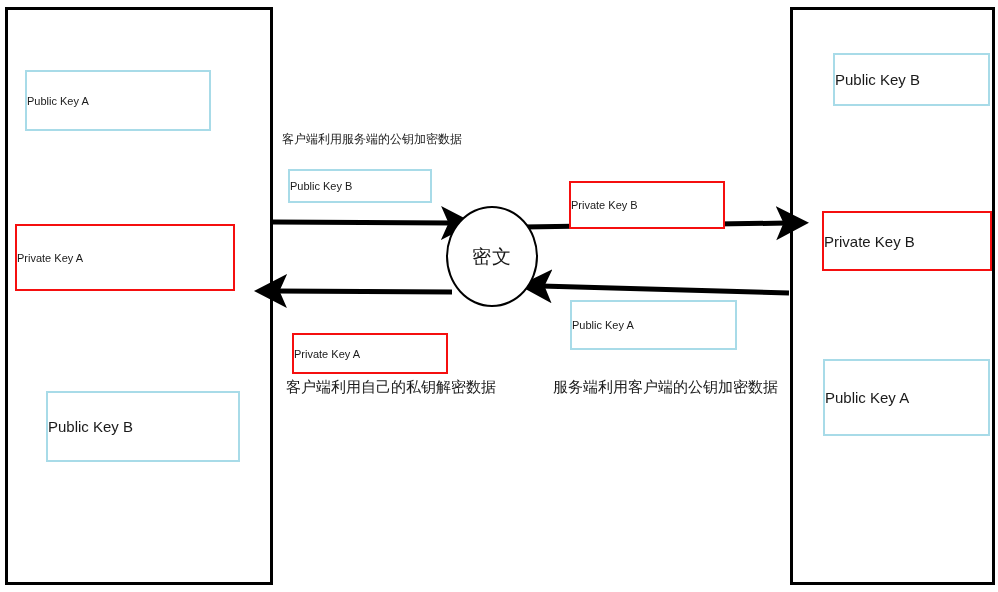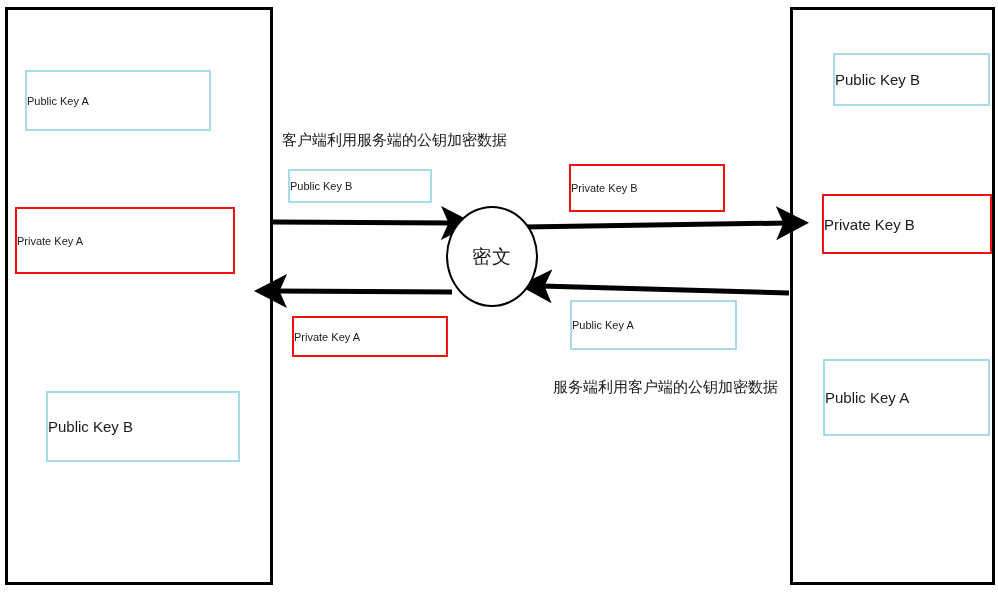--- a/index.html
+++ b/index.html
@@ -33,21 +33,21 @@
     position: absolute;
     box-sizing: border-box;
     display: flex;
     align-items: center;
     justify-content: flex-start;
     background: #ffffff;
     color: #1a1a1a;
     white-space: nowrap;
   }
   .key-box.public  { border: 2px solid #a8dbe8; }
-  .key-box.private { border: 2px solid #f50f0f; }
+  .key-box.private { border: 2px solid #f50f0f; margin-top: 17px; }
 
   .key-box .kb-label { pointer-events: none; }
 
   
   #key-client-pubA  { left: 25px;  top: 70px;  width: 186px; height: 61px; font-size: 11px; }
   #key-client-privA { left: 15px;  top: 207px; width: 220px; height: 67px; font-size: 11px; }
   #key-client-pubB  { left: 46px;  top: 391px; width: 194px; height: 71px; font-size: 15px; }
 
   
   #key-server-pubB  { left: 833px; top: 53px;  width: 157px; height: 53px; font-size: 15px; }
@@ -80,21 +80,21 @@
     color: #1a1a1a;
     letter-spacing: 1px;
   }
 
   
   .caption {
     position: absolute;
     color: #1a1a1a;
     white-space: nowrap;
   }
-  #cap-client-encrypt { left: 282px; top: 131px; font-size: 15px; }
+  #cap-client-encrypt { left: 282px; top: 131px; font-size: 12px; }
   #cap-server-decrypt { left: 565px; top: 127px; font-size: 15px; }
   #cap-client-decrypt { left: 286px; top: 378px; font-size: 15px; }
   #cap-server-encrypt { left: 553px; top: 378px; font-size: 15px; }
 
   
   .arrow-layer {
     position: absolute;
     left: 0;
     top: 0;
     width: 998px;
@@ -170,16 +170,17 @@
     <span class="kb-label">Private Key A</span>
   </div>
 
   <div id="key-flow-pubA" class="key-box public">
     <span class="kb-label">Public Key A</span>
   </div>
 
   <div id="cap-client-encrypt" class="caption">客户端利用服务端的公钥加密数据</div>
 
 
+  <div id="cap-client-decrypt" class="caption">客户端利用自己的私钥解密数据</div>
 
   <div id="cap-server-encrypt" class="caption">服务端利用客户端的公钥加密数据</div>
 
 </div>
 
 </body></html>

